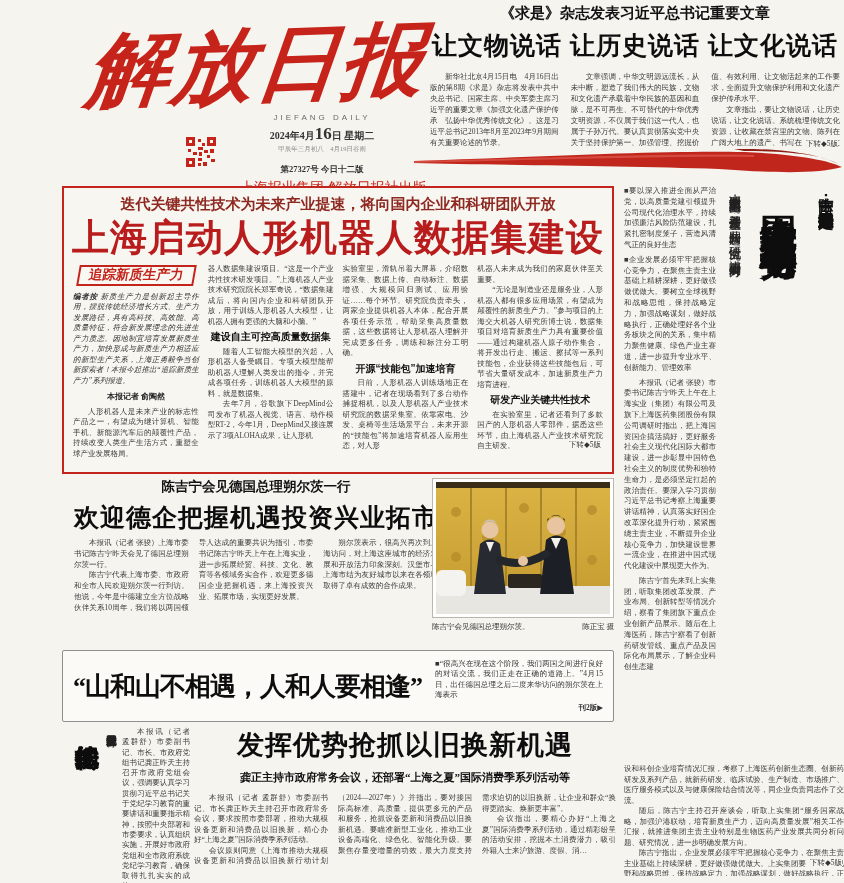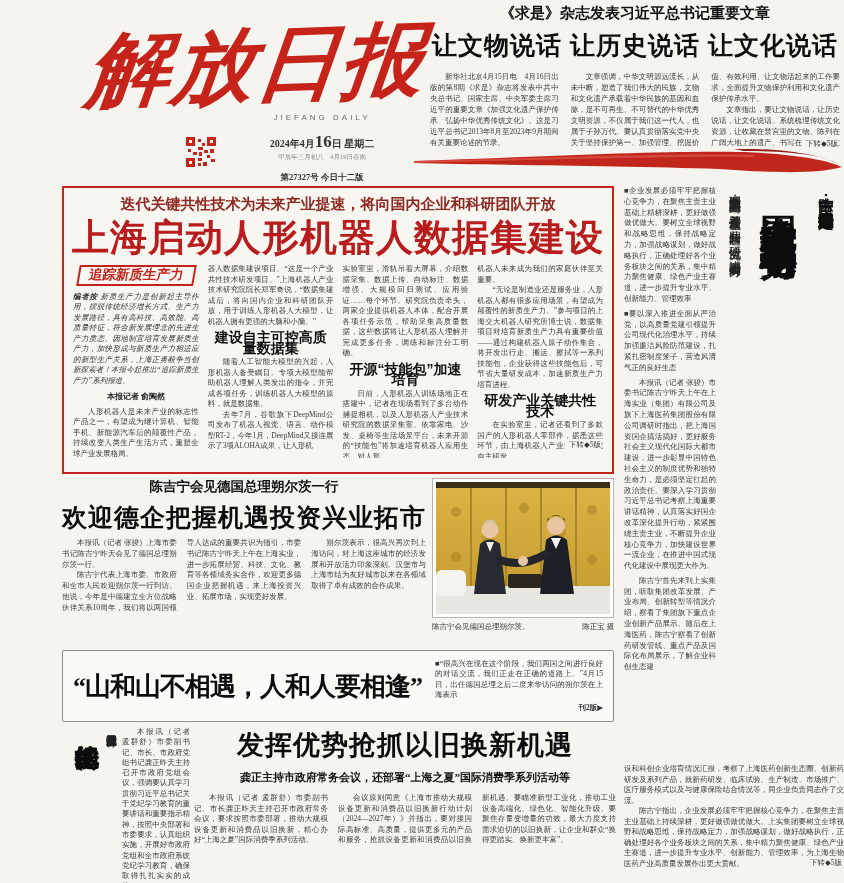--- a/index.html
+++ b/index.html
@@ -15,21 +15,21 @@
   
   .mast-title {
     position:absolute; left:84px; top:2px; width:344px; height:140px;
     color:#c6241a; font-weight:bold; font-style:italic; font-size:82px;
     line-height:128px; text-align:center; letter-spacing:2px;
     transform:skewX(-8deg) rotate(-2deg); white-space:nowrap;
   }
   .qr { position:absolute; left:186px; top:137px; width:30px; height:30px; }
   .mast-info { position:absolute; left:232px; top:113px; width:180px; text-align:center; }
   .mi-en { font-size:8px; letter-spacing:3px; color:#6b6b6b; font-family:"Liberation Sans",sans-serif; }
-  .mi-date { font-size:10px; color:#333; margin-top:10px; font-weight:bold; }
+  .mi-date { font-size:10px; color:#333; margin-top:2px; font-weight:bold; }
   .mi-date b { font-size:17px; }
   .mi-lunar { font-size:6.5px; color:#888; margin-top:1px; }
   .mi-issue { font-size:8.5px; color:#333; margin-top:10px; font-weight:bold; }
   .mi-pub { display:flex; align-items:center; margin-top:3px; color:#c6241a; font-size:14px; white-space:nowrap; }
   .mi-pub::before,.mi-pub::after { content:""; flex:1; border-top:2px solid #c6241a; margin:0 4px; }
   .swoosh { position:absolute; left:414px; top:146px; width:430px; height:38px; }
   
   .top-art { position:absolute; left:430px; top:4px; width:410px; }
   .ta-kicker { text-align:center; font-weight:bold; font-size:15px; color:#111; }
   .ta-headline { text-align:center; font-weight:900; font-size:25px; letter-spacing:1px; margin-top:6px; color:#0e0e0e; }
@@ -41,34 +41,34 @@
               border:2px solid #c3241c; background:#f7f6f1; }
   .mb-kicker { text-align:center; font-weight:bold; font-size:15px; color:#8e2921; margin-top:7px; }
   .mb-headline { text-align:center; font-weight:900; font-size:37px; letter-spacing:1px; margin-top:5px; color:#b91c1c; line-height:1; }
   .mb-cols { display:flex; gap:9px; padding:0 9px; margin-top:8px; height:194px; overflow:hidden; }
   .mb-col { flex:1; font-size:7.5px; line-height:10.5px; color:#3a3a3a; position:relative; }
   .badge { display:inline-block; border:2px solid #c3241c; color:#c3241c; font-weight:bold;
            font-size:13.5px; padding:3px 9px; transform:skewX(-10deg); margin:1px 0 6px 5px; background:#faf8f3; }
   .ed-note { font-style:italic; color:#333; }
   .ed-label { font-weight:bold; font-style:italic; }
   .byline { text-align:center; font-weight:bold; font-size:8px; margin:6px 0 4px; color:#222; }
-  .subhead { text-align:center; font-weight:bold; font-size:14px; margin:5px 0 4px; color:#111; }
+  .subhead { text-align:center; font-weight:bold; font-size:10px; margin:5px 0 4px; color:#111; }
   
   .right-region { position:absolute; left:624px; top:186px; width:220px; }
   .rr-top { display:flex; height:574px; overflow:hidden; }
   .rr-col { width:92px; font-size:7.5px; line-height:10.8px; color:#3a3a3a; overflow:hidden; }
   .rr-col p { margin-bottom:4px; }
   .vert { writing-mode:vertical-rl; }
   .rr-subtitle { width:24px; height:570px; font-size:12px; letter-spacing:0.5px; margin-left:3px; color:#222; }
   .rr-headline { width:58px; font-size:37px; font-weight:900; letter-spacing:2px; margin-left:2px; color:#0d0d0d; }
   .rr-kicker { width:28px; height:548px; font-size:15px; font-weight:bold; margin-left:4px; color:#111; }
   .rr-bottom { position:relative; margin-top:4px; height:112px; overflow:hidden; font-size:7.5px; line-height:10.5px; color:#3a3a3a; }
   
   .scholz { position:absolute; left:62px; top:478px; width:552px; height:170px; }
-  .sc-left { position:absolute; left:0; top:0; width:364px; }
+  .sc-left { position:absolute; left:12px; top:0; width:364px; }
   .sc-kicker { text-align:center; font-weight:bold; font-size:13.5px; color:#111; }
   .sc-headline { text-align:center; font-weight:900; font-size:25px; letter-spacing:1px; margin-top:5px; color:#0d0d0d; }
   .sc-body { margin-top:4px; column-count:3; column-gap:10px; height:100px; overflow:hidden; font-size:7.5px; line-height:10.8px; color:#3a3a3a; }
   .photo { position:absolute; left:370px; top:0; width:182px; height:140px; border:1px solid #b9b6ae; background:#fff; padding:3px; }
   .caption-row { position:absolute; left:370px; top:144px; width:182px; display:flex; justify-content:space-between; font-size:7.5px; color:#333; }
   
   .quote-box { position:absolute; left:62px; top:650px; width:552px; height:72px; border:1px solid #8f8f8f;
                background:#fbfaf6; display:flex; align-items:center; gap:10px; padding:0 10px; border-radius:2px; }
   .qb-quote { flex:0 0 352px; font-weight:900; font-size:26px; letter-spacing:-1px; color:#0d0d0d; }
   .qb-note { flex:1; font-size:7.5px; line-height:10.5px; color:#333; }
@@ -176,31 +176,32 @@
         <div class="subhead sans">研发产业关键共性技术</div>
         <p class="para">在实验室里，记者还看到了多款国产的人形机器人零部件，据悉这些环节，由上海机器人产业技术研究院自主研发。</p>
         <span class="jump" style="background:#f7f6f1;">下转◆5版</span>
       </div>
     </div>
   </div>
 
   <div class="right-region">
     <div class="rr-top">
       <div class="rr-col just">
+        <p>■要以深入推进全面从严治党，以高质量党建引领提升公司现代化治理水平，持续加强廉洁风险防范建设，扎紧扎密制度笼子，营造风清气正的良好生态</p>
         <p>■企业发展必须牢牢把握核心竞争力，在聚焦主责主业基础上精耕深耕，更好做强做优做大。要树立全球视野和战略思维，保持战略定力，加强战略谋划，做好战略执行，正确处理好各个业务板块之间的关系，集中精力聚焦健康、绿色产业主赛道，进一步提升专业水平、创新能力、管理效率</p>
-        <p>■要以深入推进全面从严治党，以高质量党建引领提升公司现代化治理水平，持续加强廉洁风险防范建设，扎紧扎密制度笼子，营造风清气正的良好生态</p>
         <p class="para">本报讯（记者 张骏）市委书记陈吉宁昨天上午在上海实业（集团）有限公司及旗下上海医药集团股份有限公司调研时指出，把上海国资国企搞活搞好，更好服务社会主义现代化国际大都市建设，进一步彰显中国特色社会主义的制度优势和独特生命力，是必须坚定扛起的政治责任。要深入学习贯彻习近平总书记考察上海重要讲话精神，认真落实好国企改革深化提升行动，紧紧围绕主责主业，不断提升企业核心竞争力，加快建设世界一流企业，在推进中国式现代化建设中展现更大作为。</p>
         <p class="para">陈吉宁首先来到上实集团，听取集团改革发展、产业布局、创新转型等情况介绍，察看了集团旗下重点企业创新产品展示。随后在上海医药，陈吉宁察看了创新药研发管线、重点产品及国际化布局展示，了解企业科创生态建</p>
       </div>
       <div class="vert rr-subtitle">调研上实集团及旗下上海医药，并主持召开座谈会，共同分析问题、研究情况，进一步明确发展方向</div>
       <div class="vert rr-headline sans">围绕主责主业提升企业核心竞争力</div>
       <div class="vert rr-kicker sans">陈吉宁：把上海国资国企搞活搞好是必须坚定扛起的政治责任</div>
     </div>
     <div class="rr-bottom just">
       <p>设和科创企业培育情况汇报，考察了上海医药创新生态圈、创新药研发及系列产品，就新药研发、临床试验、生产制造、市场推广、医疗服务模式以及与健康保险结合情况等，同企业负责同志作了交流。</p>
+      <p class="para">随后，陈吉宁主持召开座谈会，听取上实集团“服务国家战略，加强沪港联动，培育新质生产力，迈向高质量发展”相关工作汇报，就推进集团主责主业特别是生物医药产业发展共同分析问题、研究情况，进一步明确发展方向。</p>
       <p class="para">陈吉宁指出，企业发展必须牢牢把握核心竞争力，在聚焦主责主业基础上持续深耕，更好做强做优做大。上实集团要树立全球视野和战略思维，保持战略定力，加强战略谋划，做好战略执行，正确处理好各个业务板块之间的关系，集中精力聚焦健康、绿色产业主赛道，进一步提升专业水平、创新能力、管理效率，为上海生物医药产业高质量发展作出更大贡献。</p>
       <span class="jump">下转◆5版</span>
     </div>
   </div>
 
   <div class="scholz">
     <div class="sc-left">
       <div class="sc-kicker">陈吉宁会见德国总理朔尔茨一行</div>
       <div class="sc-headline sans">欢迎德企把握机遇投资兴业拓市</div>
       <div class="sc-body just">
@@ -271,16 +272,17 @@
 
     </div>
   </div>
 
   <div class="upgrade">
     <div class="up-headline sans">发挥优势抢抓以旧换新机遇</div>
     <div class="up-subtitle">龚正主持市政府常务会议，还部署“上海之夏”国际消费季系列活动等</div>
     <div class="up-body just">
       <p class="para">本报讯（记者 孟群舒）市委副书记、市长龚正昨天主持召开市政府常务会议，要求按照市委部署，推动大规模设备更新和消费品以旧换新，精心办好“上海之夏”国际消费季系列活动。</p>
       <p class="para">会议原则同意《上海市推动大规模设备更新和消费品以旧换新行动计划（2024—2027年）》并指出，要对接国际高标准、高质量，提供更多元的产品和服务，抢抓设备更新和消费品以旧换新机遇。要瞄准新型工业化，推动工业设备高端化、绿色化、智能化升级。要聚焦存量变增量的功效，最大力度支持需求迫切的以旧换新，让企业和群众“换得更踏实、焕新更丰富”。</p>
+      <p class="para">会议指出，要精心办好“上海之夏”国际消费季系列活动，通过精彩纷呈的活动安排，挖掘本土消费潜力，吸引外籍人士来沪旅游、度假、消…</p>
     </div>
   </div>
 
 </div>
 
 </body></html>

